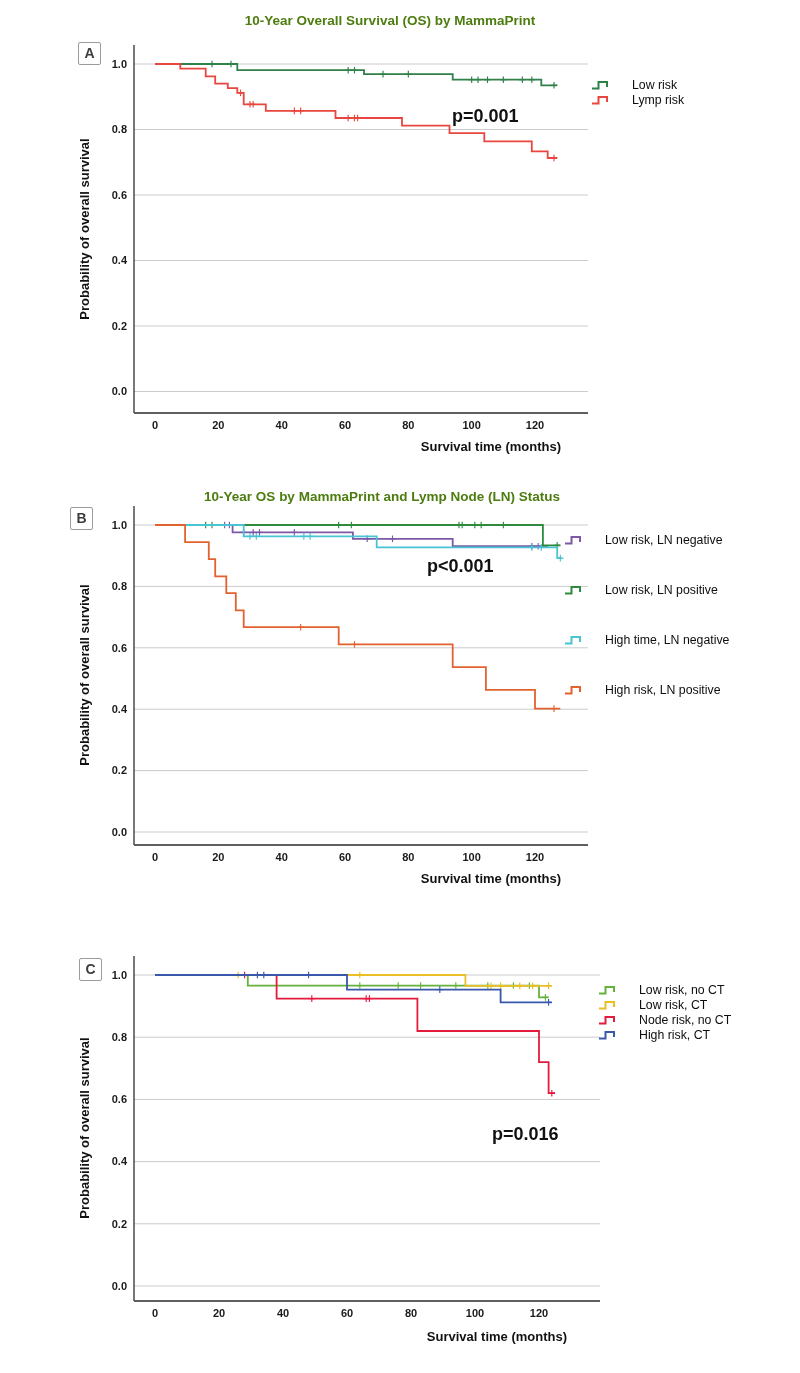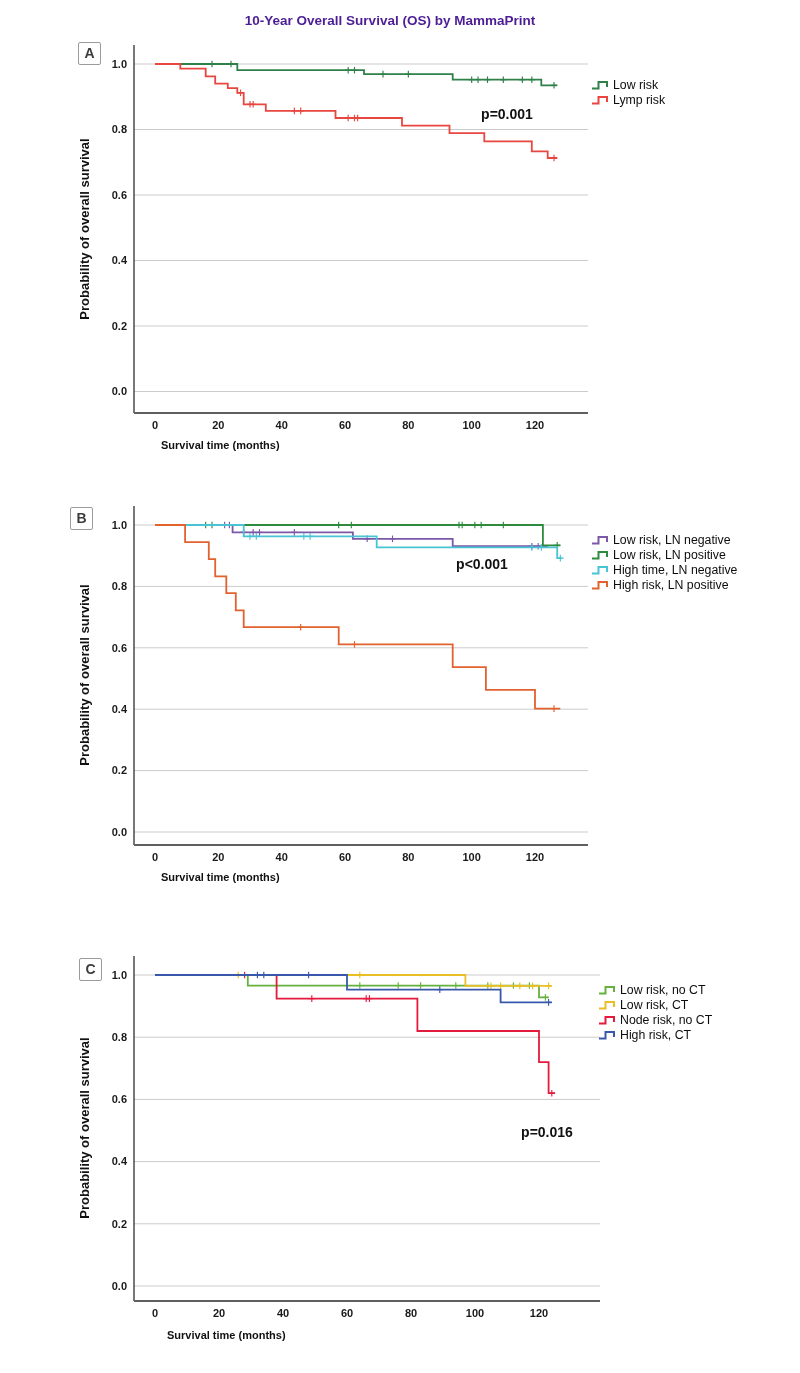--- a/index.html
+++ b/index.html
@@ -1,37 +1,37 @@
 <!DOCTYPE html>
 <html><head>
 <meta charset="utf-8">
 <style>
   html,body{margin:0;padding:0;background:#ffffff;}
   .page{position:relative;width:800px;height:1373px;background:#fff;
         font-family:"Liberation Sans",sans-serif;overflow:hidden;}
   #plot-svg{position:absolute;left:0;top:0;}
-  .title{position:absolute;font-weight:700;font-size:13.5px;color:#4c1d95;text-align:center;}
+  .title{position:absolute;font-weight:700;font-size:13.5px;color:#4d7c0f;text-align:center;}
   .tA{left:100px;top:13px;width:580px;}
   .tB{left:92px;top:489px;width:580px;}
   .tC{left:60px;top:937px;width:680px;}
   .plabel{position:absolute;width:21px;height:21px;border:1.5px solid #9b9b9b;border-radius:2px;
           color:#3c3c3c;font-weight:700;font-size:14px;line-height:21px;text-align:center;background:#fff;}
   .pA{left:78px;top:42px;} .pB{left:70px;top:507px;} .pC{left:79px;top:958px;}
   .ylab{position:absolute;width:300px;height:20px;font-weight:700;font-size:13px;color:#111;
         text-align:center;transform:rotate(-90deg);}
   .yA{left:-63px;top:219px;} .yB{left:-63px;top:665px;} .yC{left:-63px;top:1118px;}
-  .xlab{position:absolute;width:400px;font-weight:700;font-size:11px;color:#111;text-align:left;}
+  .xlab{position:absolute;width:400px;font-weight:700;font-size:13px;color:#111;text-align:right;}
   .xA{left:161px;top:439px;} .xB{left:161px;top:871px;} .xC{left:167px;top:1329px;}
-  .pval{position:absolute;width:110px;font-weight:700;font-size:14px;color:#111;text-align:center;}
+  .pval{position:absolute;width:110px;font-weight:700;font-size:18px;color:#111;}
   .pvA{left:452px;top:106px;} .pvB{left:427px;top:556px;} .pvC{left:492px;top:1124px;}
   .legend{position:absolute;display:flex;flex-direction:column;}
-  .lgA{left:591px;top:77px;} .lgB{left:591px;top:532px;} .lgC{left:598px;top:982px;text-align:center;}
+  .lgA{left:591px;top:77px;} .lgB{left:564px;top:532px;gap:35px;} .lgC{left:598px;top:982px;text-align:center;}
   .lg-item{display:flex;align-items:center;height:15px;}
   .lg-item svg{flex:0 0 auto;margin-right:1px;}
-  .lg-txt{font-size:12.3px;color:#0d0d0d;white-space:nowrap;}
+  .lg-txt{font-size:12.3px;color:#0d0d0d;white-space:nowrap;margin-left:19px;}
 </style>
 </head>
 <body>
 
 <div class="page">
   <svg id="plot-svg" width="800" height="1373">
       <line x1="134" x2="588" y1="64" y2="64" stroke="#cbcbcb" stroke-width="1"></line>
       <text x="127" y="67.8" text-anchor="end" font-size="11" font-weight="700" fill="#1a1a1a" font-family="&quot;Liberation Sans&quot;,sans-serif">1.0</text>
       <line x1="134" x2="588" y1="129.5" y2="129.5" stroke="#cbcbcb" stroke-width="1"></line>
       <text x="127" y="133.3" text-anchor="end" font-size="11" font-weight="700" fill="#1a1a1a" font-family="&quot;Liberation Sans&quot;,sans-serif">0.8</text>
@@ -293,20 +293,21 @@
         <span class="lg-txt">Low risk</span>
       </div>
       <div class="lg-item">
         <svg width="21" height="12">
           <path d="M1,9.5 H7.5 V3 H16 V8" fill="none" stroke="#e8463f" stroke-width="2"></path>
         </svg>
         <span class="lg-txt">Lymp risk</span>
       </div>
     </div>
 
+  <div class="title tB">10-Year OS by MammaPrint and Lymp Node (LN) Status</div>
   <div class="plabel pB">B</div>
   <div class="ylab yB">Probability of overall survival</div>
   <div class="xlab xB">Survival time (months)</div>
   <div class="pval pvB">p&lt;0.001</div>
   <div class="legend lgB" id="legend-1">
       <div class="lg-item">
         <svg width="21" height="12">
           <path d="M1,9.5 H7.5 V3 H16 V8" fill="none" stroke="#7d58a8" stroke-width="2"></path>
         </svg>
         <span class="lg-txt">Low risk, LN negative</span>

